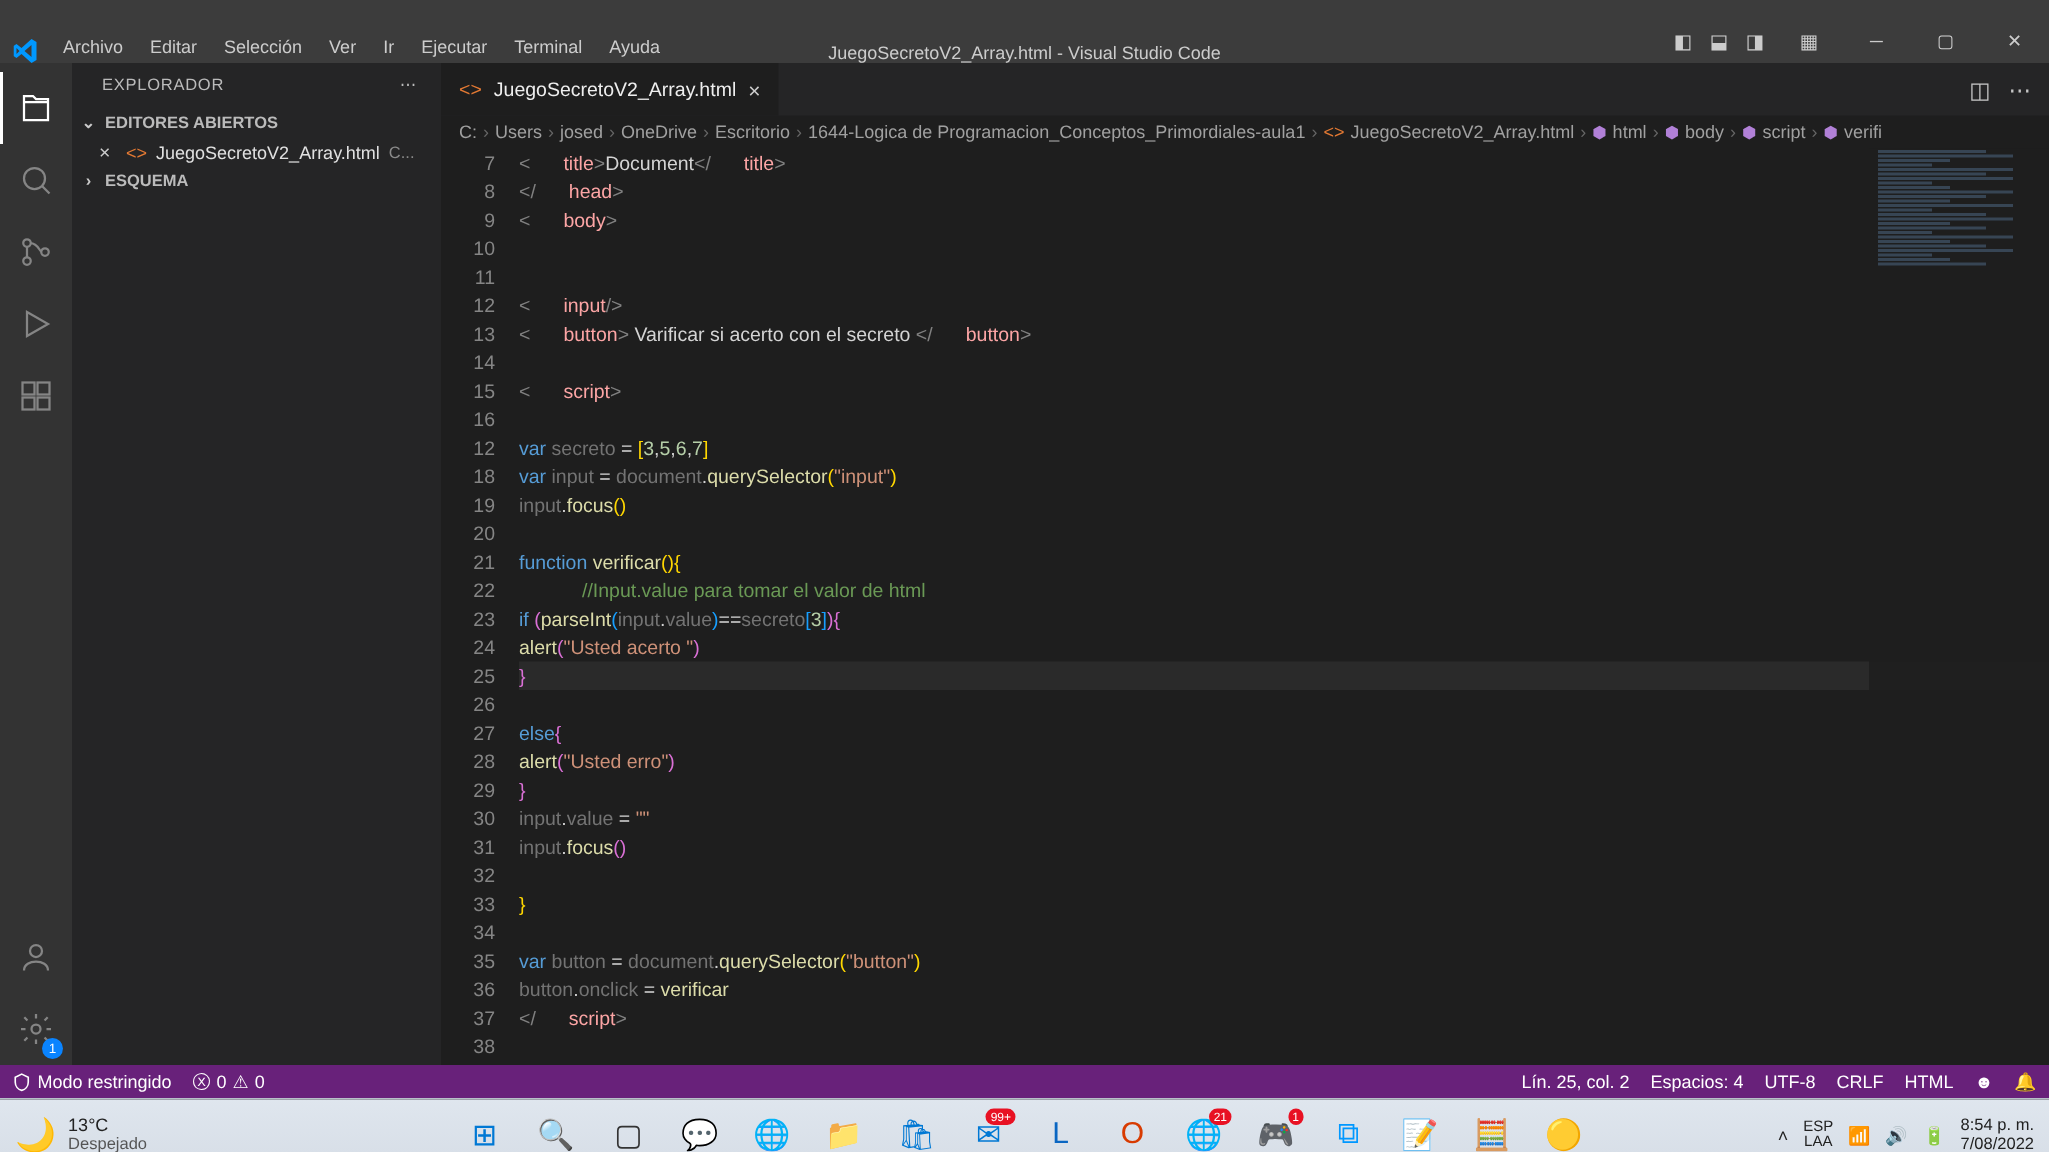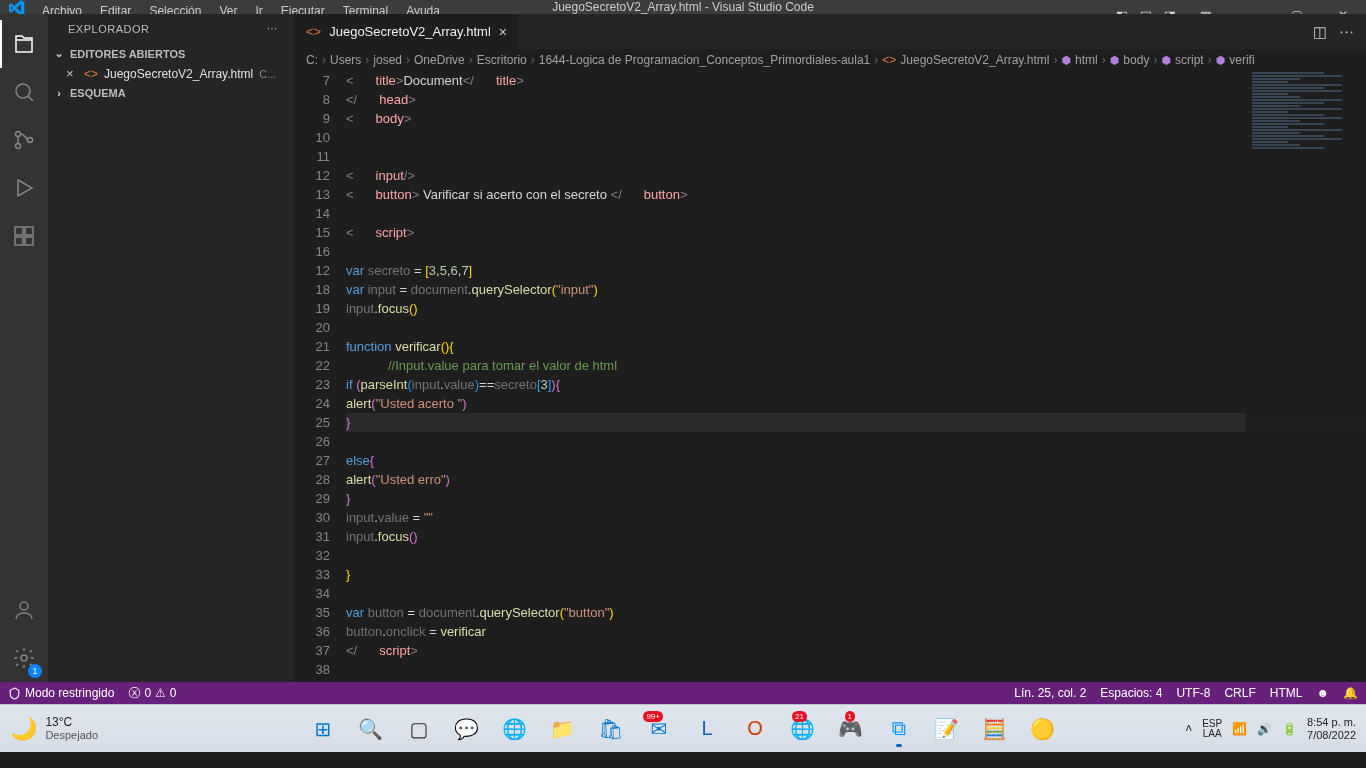--- a/index.html
+++ b/index.html
@@ -1,19 +1,19 @@
 <!DOCTYPE html>
 <html><head>
 <meta charset="utf-8">
 <style>
 * { margin: 0; padding: 0; box-sizing: border-box; font-family: "Segoe UI", sans-serif; }
 html, body { width: 1366px; height: 768px; overflow: hidden; background: #1e1e1e; color: #ccc; user-select: none; }
 
 
-.titlebar { height: 14px; background: #3c3c3c; display: flex; align-items: flex-start; font-size: 12px; color: #ccc; }
+.titlebar { height: 42px; background: #3c3c3c; display: flex; align-items: flex-end; font-size: 12px; color: #ccc; }
 .titlebar .vscode-icon { width: 34px; display: flex; justify-content: center; align-items: center; }
 .titlebar .menu { display: flex; gap: 2px; }
 .titlebar .menu span { padding: 4px 8px; cursor: default; }
 .titlebar .title { position: absolute; left: 50%; transform: translateX(-50%); color: #ccc; font-size: 12px; }
 .titlebar .win-controls { margin-left: auto; display: flex; align-items: center; }
 .titlebar .layouticons { display: flex; gap: 4px; margin-right: 12px; }
 .titlebar .layouticons span { width: 20px; height: 20px; display: flex; align-items: center; justify-content: center; color: #ccc; font-size: 13px; }
 .titlebar .win-btn { width: 46px; height: 30px; display: flex; align-items: center; justify-content: center; color: #ccc; font-size: 12px; }
 
 
@@ -73,21 +73,21 @@
 .statusbar .sb-item { display: flex; align-items: center; gap: 4px; }
 
 
 .taskbar { height: 48px; background: linear-gradient(180deg, #dfe6ee 0%, #d6dde6 100%); display: flex; align-items: center; padding: 0 10px; position: relative; font-size: 12px; color: #222; border-top: 1px solid #b8c0c9; }
 .taskbar .weather { display: flex; align-items: center; gap: 8px; }
 .taskbar .weather .wicon { font-size: 22px; }
 .taskbar .weather .wtxt { line-height: 1.1; }
 .taskbar .center-apps { position: absolute; left: 50%; transform: translateX(-50%); display: flex; gap: 8px; }
 .taskbar .app { width: 40px; height: 40px; border-radius: 4px; display: flex; align-items: center; justify-content: center; font-size: 20px; position: relative; }
 .taskbar .app.active::after { content: ""; position: absolute; bottom: 2px; left: 50%; transform: translateX(-50%); width: 6px; height: 3px; border-radius: 2px; background: #0067c0; }
-.taskbar .app .badge2 { position: absolute; top: 2px; right: 16px; background: #e81123; color: #fff; font-size: 8px; border-radius: 8px; padding: 0 3px; line-height: 11px; }
+.taskbar .app .badge2 { position: absolute; top: 2px; right: 2px; background: #e81123; color: #fff; font-size: 8px; border-radius: 8px; padding: 0 3px; line-height: 11px; }
 .taskbar .systray { margin-left: auto; display: flex; align-items: center; gap: 10px; }
 .taskbar .systray .lang { line-height: 1.0; font-size: 10px; text-align: center; }
 .taskbar .systray .clock { line-height: 1.1; font-size: 11px; text-align: center; }
 
 svg { display: block; }
 </style>
 </head>
 <body>
 
 <div class="titlebar">

